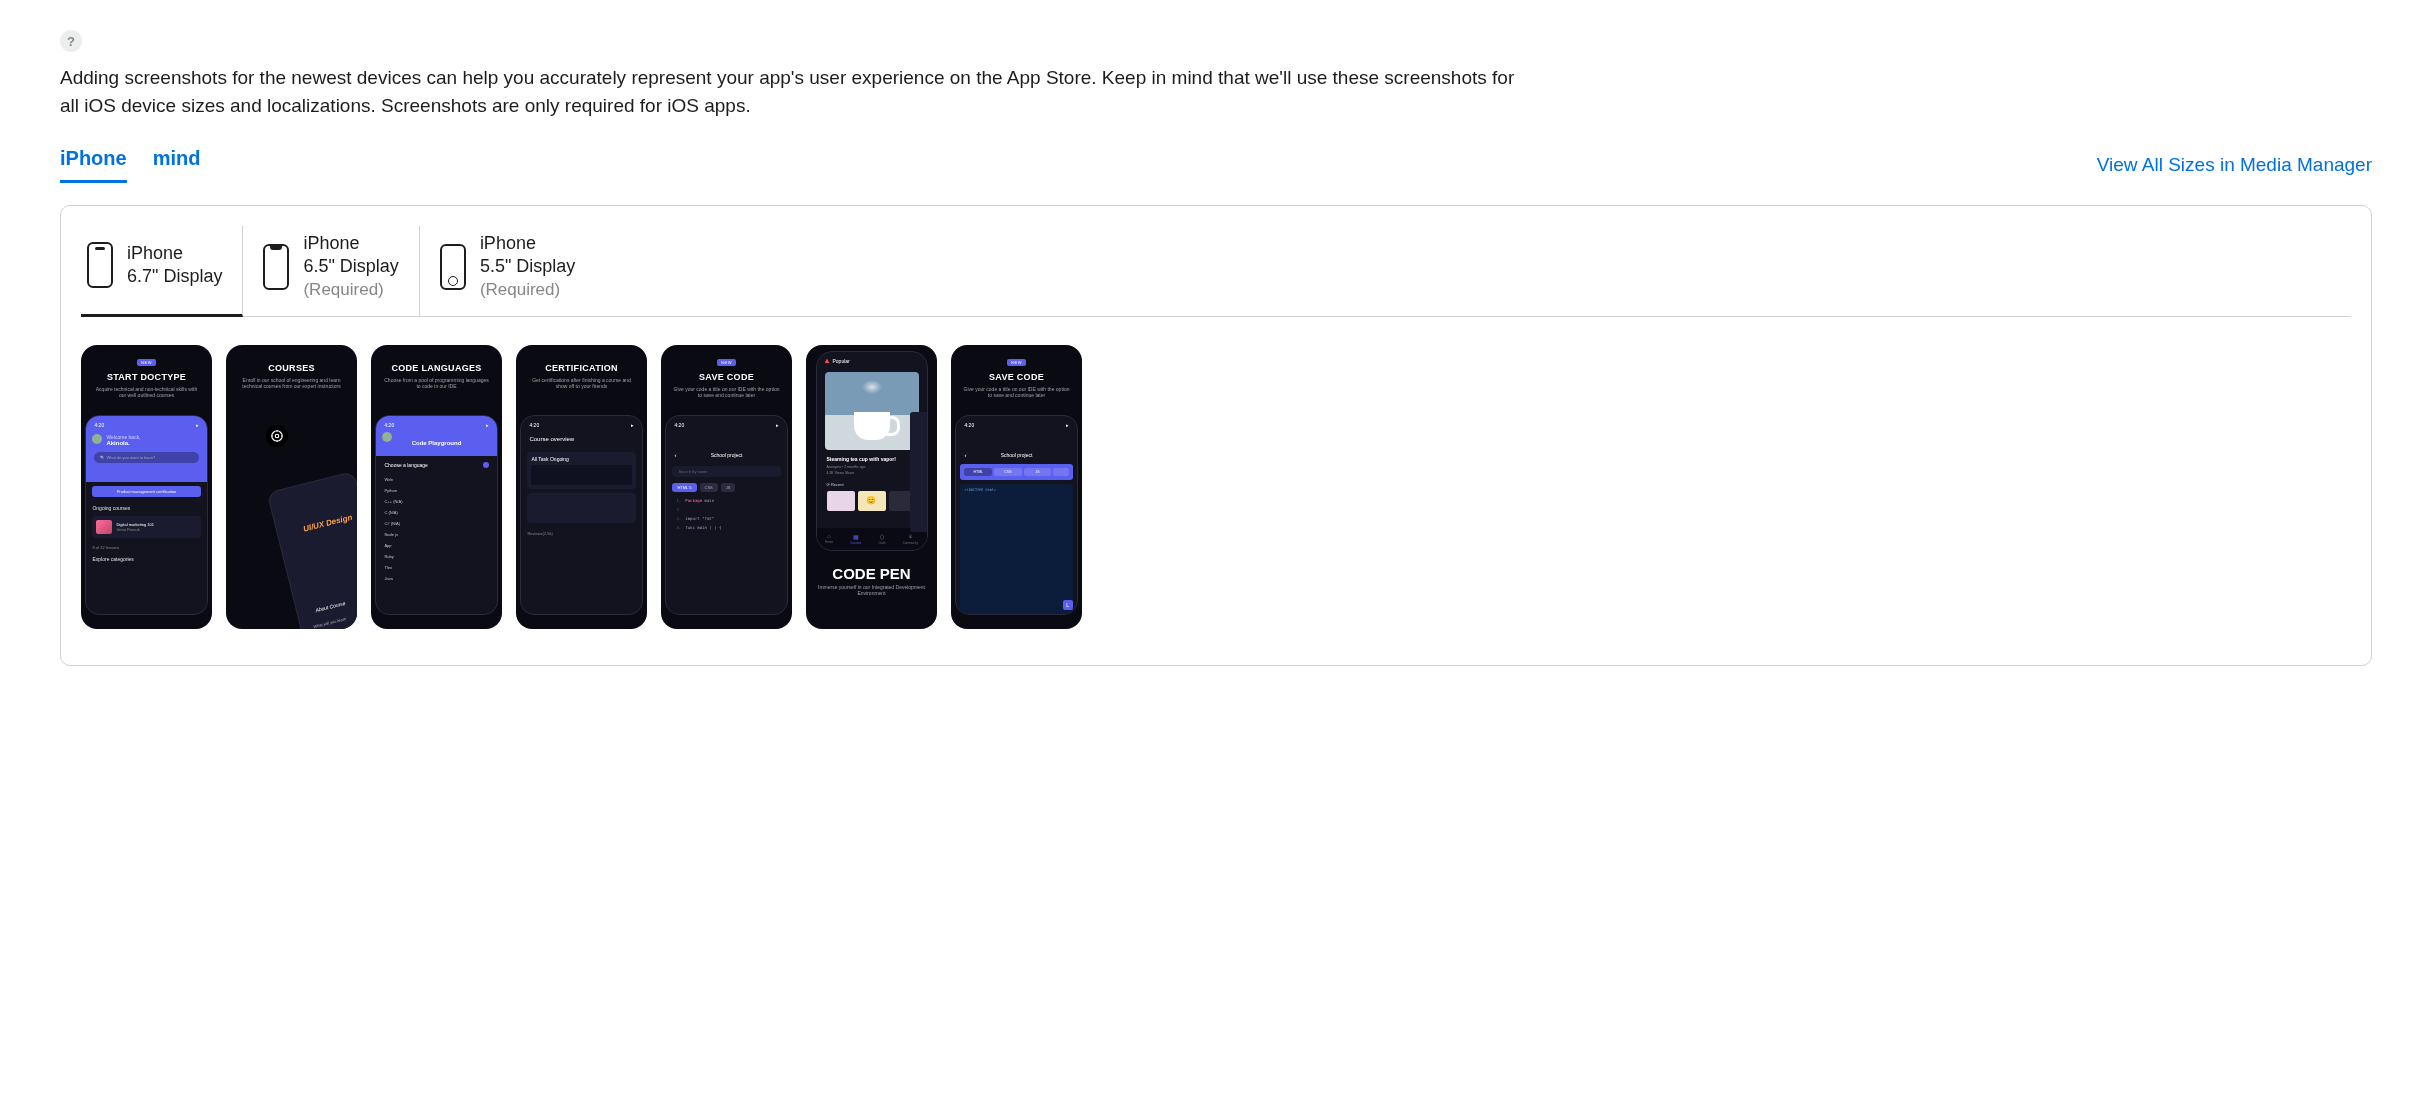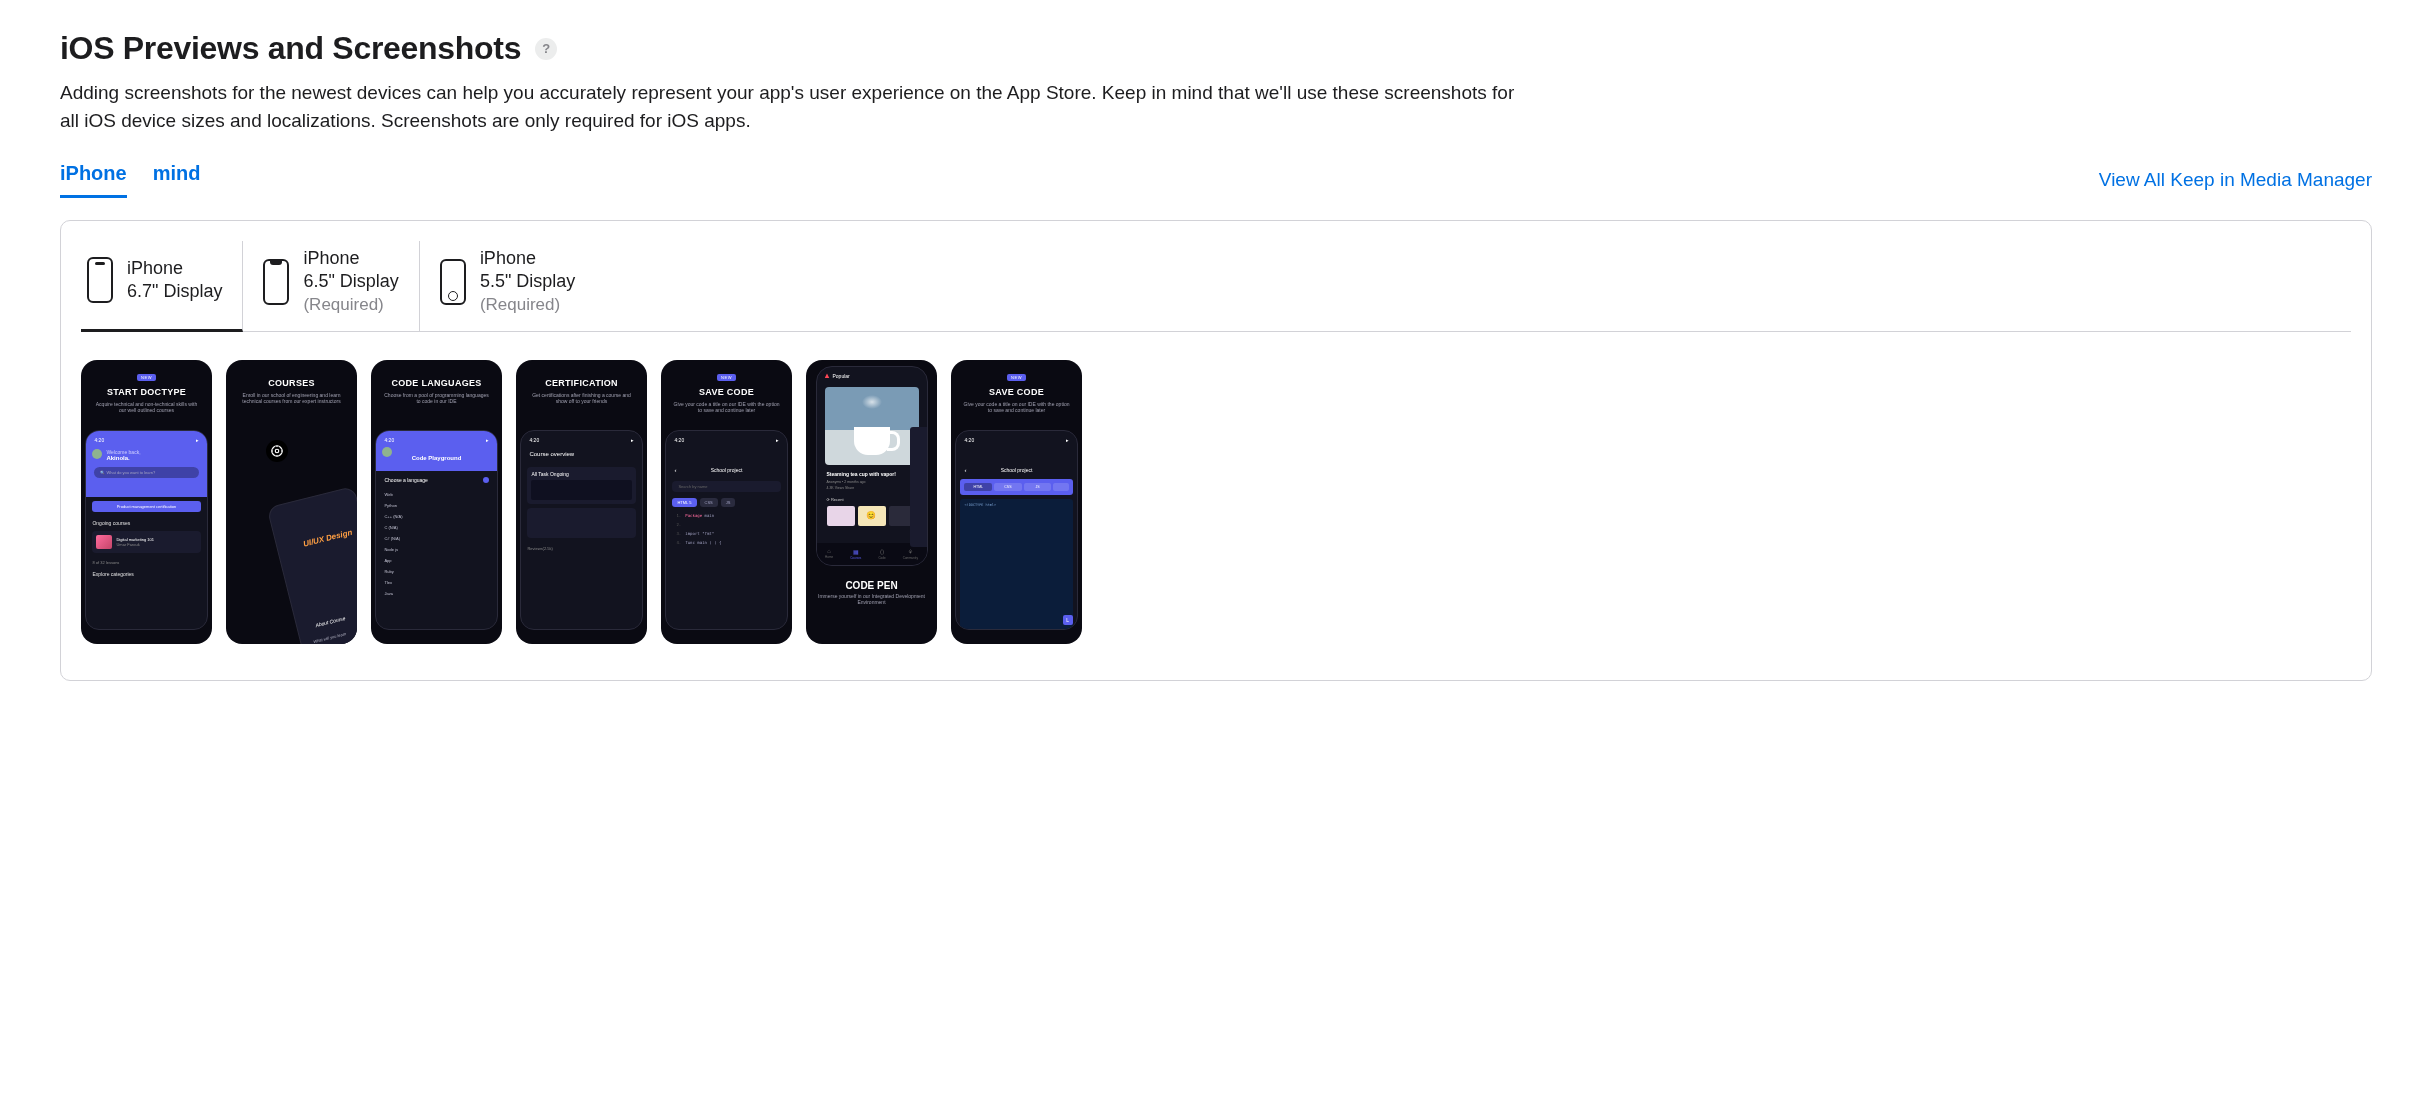--- a/index.html
+++ b/index.html
@@ -500,21 +500,21 @@
     align-items: center;
     gap: 1px;
   }
   .bottom-nav .nav-item.active {
     color: #5B5FEF;
   }
   .bottom-nav .nav-icon {
     font-size: 6px;
   }
   .codepen-title {
-    font-size: 10px;
+    font-size: 15px;
     font-weight: 700;
     margin-top: 6px;
   }
   .codepen-sub {
     font-size: 5px;
     color: #a0a0b0;
     margin-top: 2px;
   }
   .editor-tabs {
     display: flex;
@@ -625,32 +625,31 @@
     font-size: 5px;
     display: flex;
     align-items: center;
     justify-content: center;
   }
 </style>
 </head>
 <body>
 
 <div class="header-row">
-  <h1>iOS Previews and Screenshots</h1>
   <span class="help-icon">?</span>
 </div>
 
 <p class="description">Adding screenshots for the newest devices can help you accurately represent your app's user experience on the App Store. Keep in mind that we'll use these screenshots for all iOS device sizes and localizations. Screenshots are only required for iOS apps.</p>
 
 <div class="tabs-row">
   <div class="tabs">
     <div class="tab active">iPhone</div>
     <div class="tab">mind</div>
   </div>
-  <span class="link">View All Keep in Media Manager</span>
+  <span class="link">View All Sizes in Media Manager</span>
 </div>
 
 <div class="panel">
 
   <div class="size-tabs">
     <div class="size-tab active">
       <div class="device-icon island"></div>
       <div class="size-tab-text">
         <span class="size-device">iPhone</span>
         <span class="size-display">6.7" Display</span>

